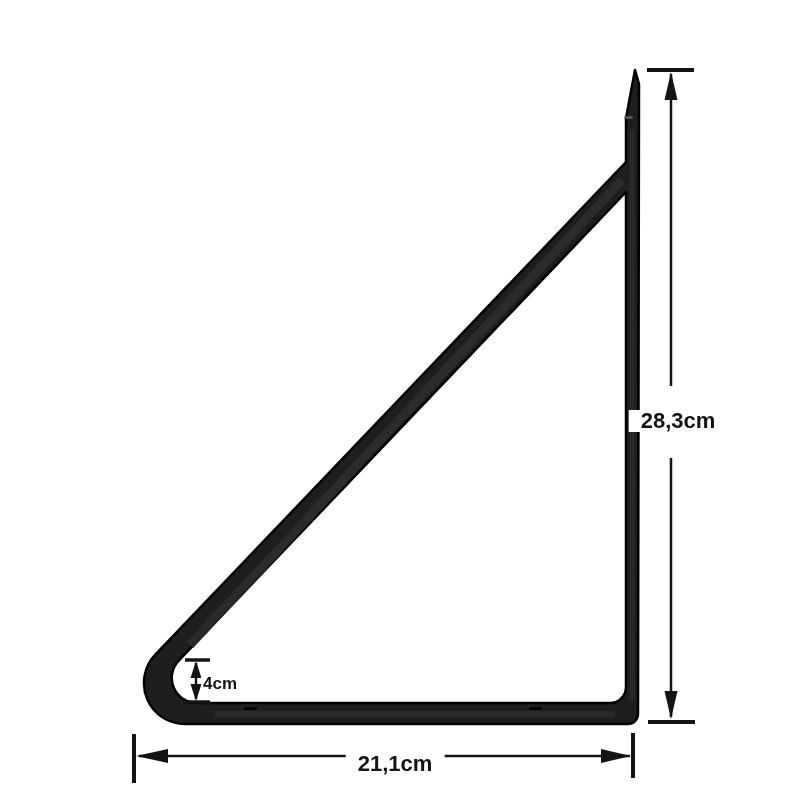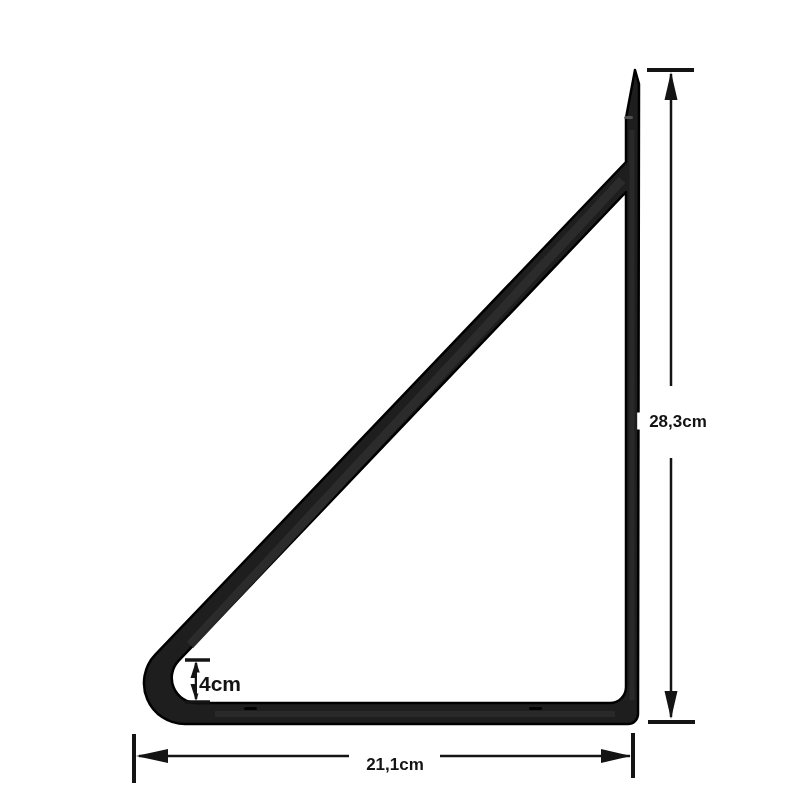--- a/index.html
+++ b/index.html
@@ -19,29 +19,29 @@
   .stage{
     position:relative;
     width:807px;height:807px;
     background:var(--bg);
   }
   .stage svg{position:absolute;left:0;top:0;}
   .dim-label{
     position:absolute;
     transform:translate(-50%,-50%);
     font-weight:bold;
-    font-size:17px;
+    font-size:22px;
     letter-spacing:0px;
     color:var(--ink);
     white-space:nowrap;
     background:var(--bg);
     padding:0 12px;
     line-height:1;
   }
-  .dim-label.small{font-size:21px;padding:0 2px;}
+  .dim-label.small{font-size:17px;padding:0 2px;}
 </style>
 </head>
 <body>
 
 <div class="stage">
 
   <svg width="807" height="807" viewBox="0 0 807 807">
 
     <g>
       <path fill="var(--metal)" stroke="var(--metal-edge)" stroke-width="2.5" stroke-linejoin="round" fill-rule="evenodd" d="M 635 70

